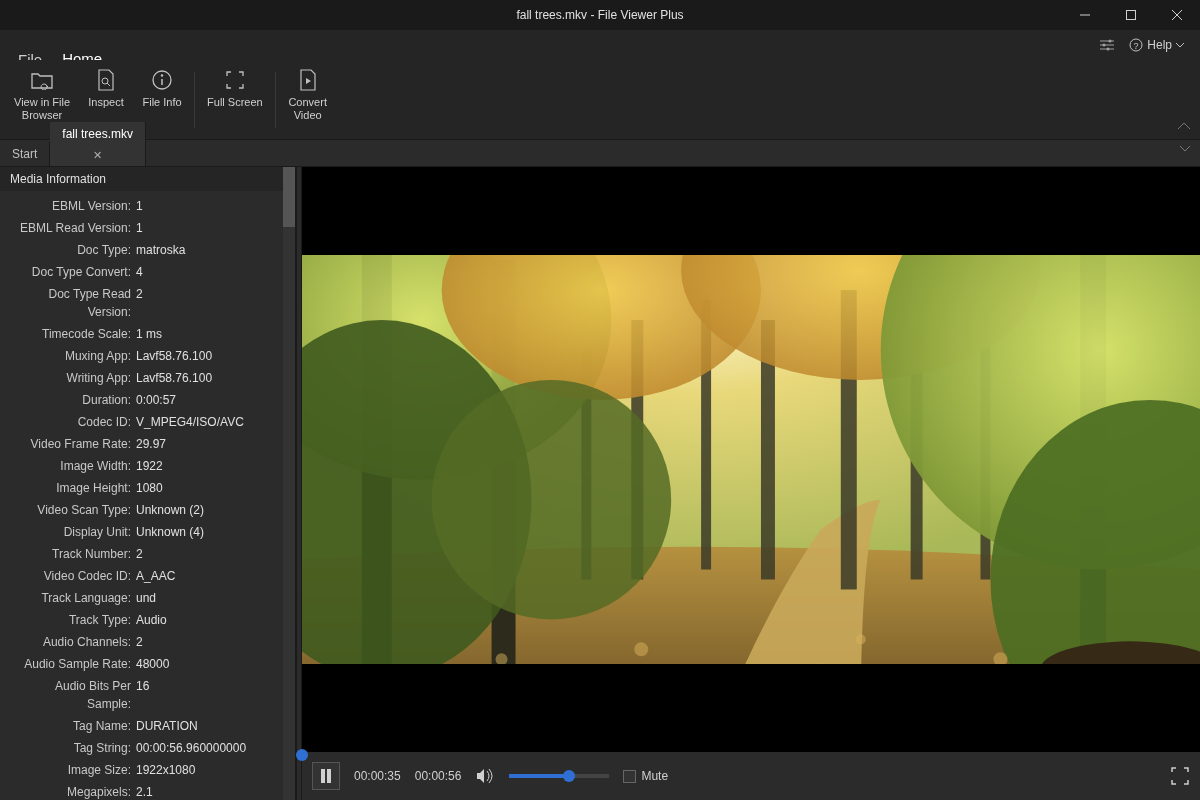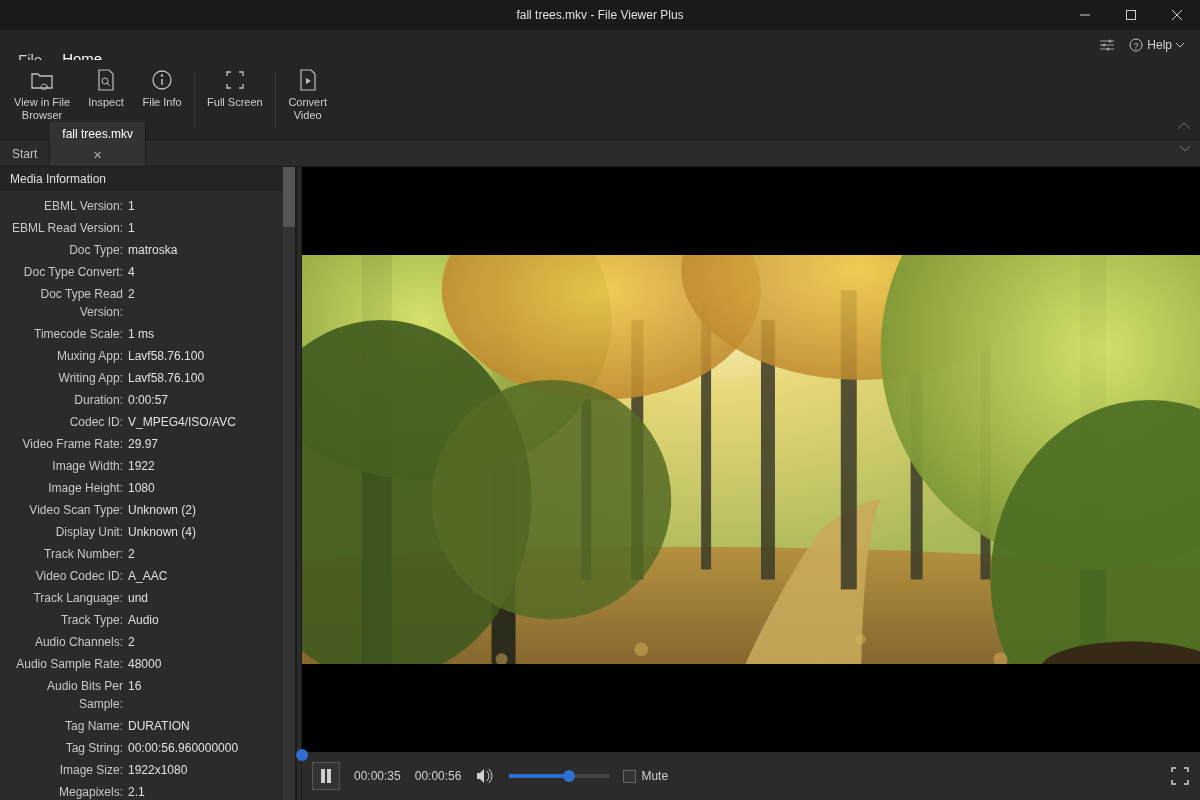--- a/index.html
+++ b/index.html
@@ -36,21 +36,21 @@
 
 
 .main { flex: 1; display: flex; overflow: hidden; }
 
 
 .sidebar { width: 296px; background: #2b2b2b; overflow-y: auto; border-right: 1px solid #1a1a1a; position: relative; }
 .sidebar-scroll { position: absolute; right: 0; top: 0; width: 12px; height: 100%; background: #333; }
 .sidebar-thumb { position: absolute; right: 0; top: 0; width: 12px; height: 60px; background: #555; }
 .section { padding: 4px 0; }
 .section-title { font-weight: normal; font-size: 12px; color: #e0e0e0; padding: 5px 10px; background: #252525; }
-.info-row { display: flex; padding: 2px 6px; font-size: 12px; line-height: 18px; }
+.info-row { display: flex; padding: 2px 6px; font-size: 12px; line-height: 18px; margin-left: 8px; }
 .info-label { width: 122px; text-align: right; color: #c8c8c8; padding-right: 5px; }
 .info-value { flex: 1; color: #e0e0e0; text-align: left; }
 
 
 .splitter { width: 6px; background: #2b2b2b; cursor: col-resize; border-left:1px solid #1a1a1a; border-right:1px solid #1a1a1a;}
 
 
 .video-area { flex: 1; background: #000; display: flex; flex-direction: column; }
 .video-frame { flex: 1; background: #000; position: relative; overflow: hidden; display:flex; align-items:center; justify-content:center; }
 .forest-scene { width: 100%; height: 70%; position: relative; }

